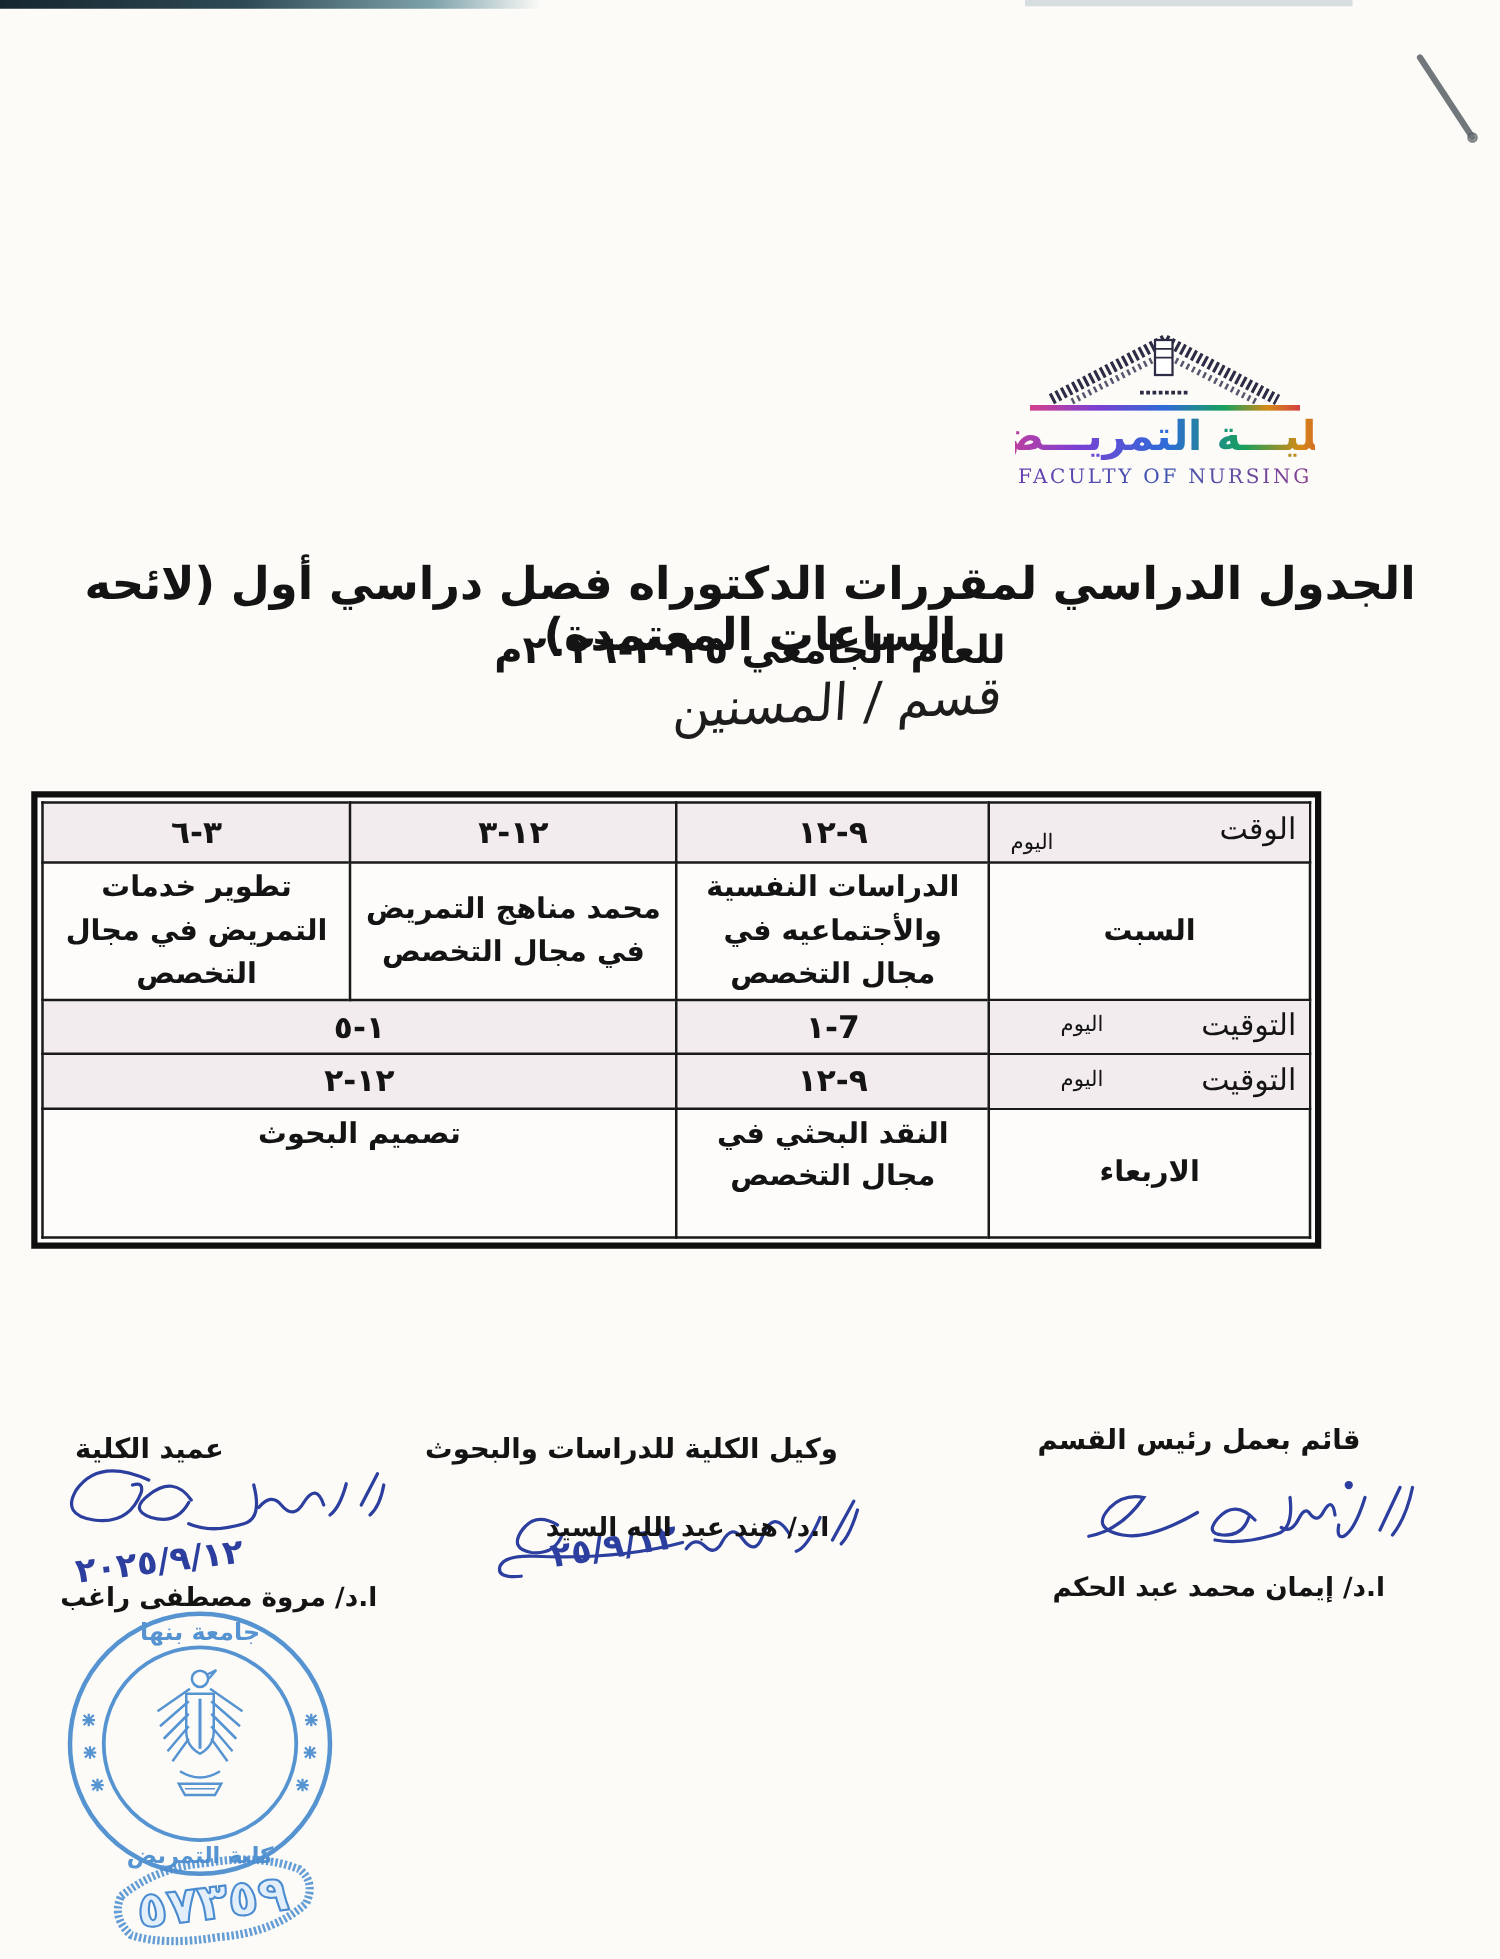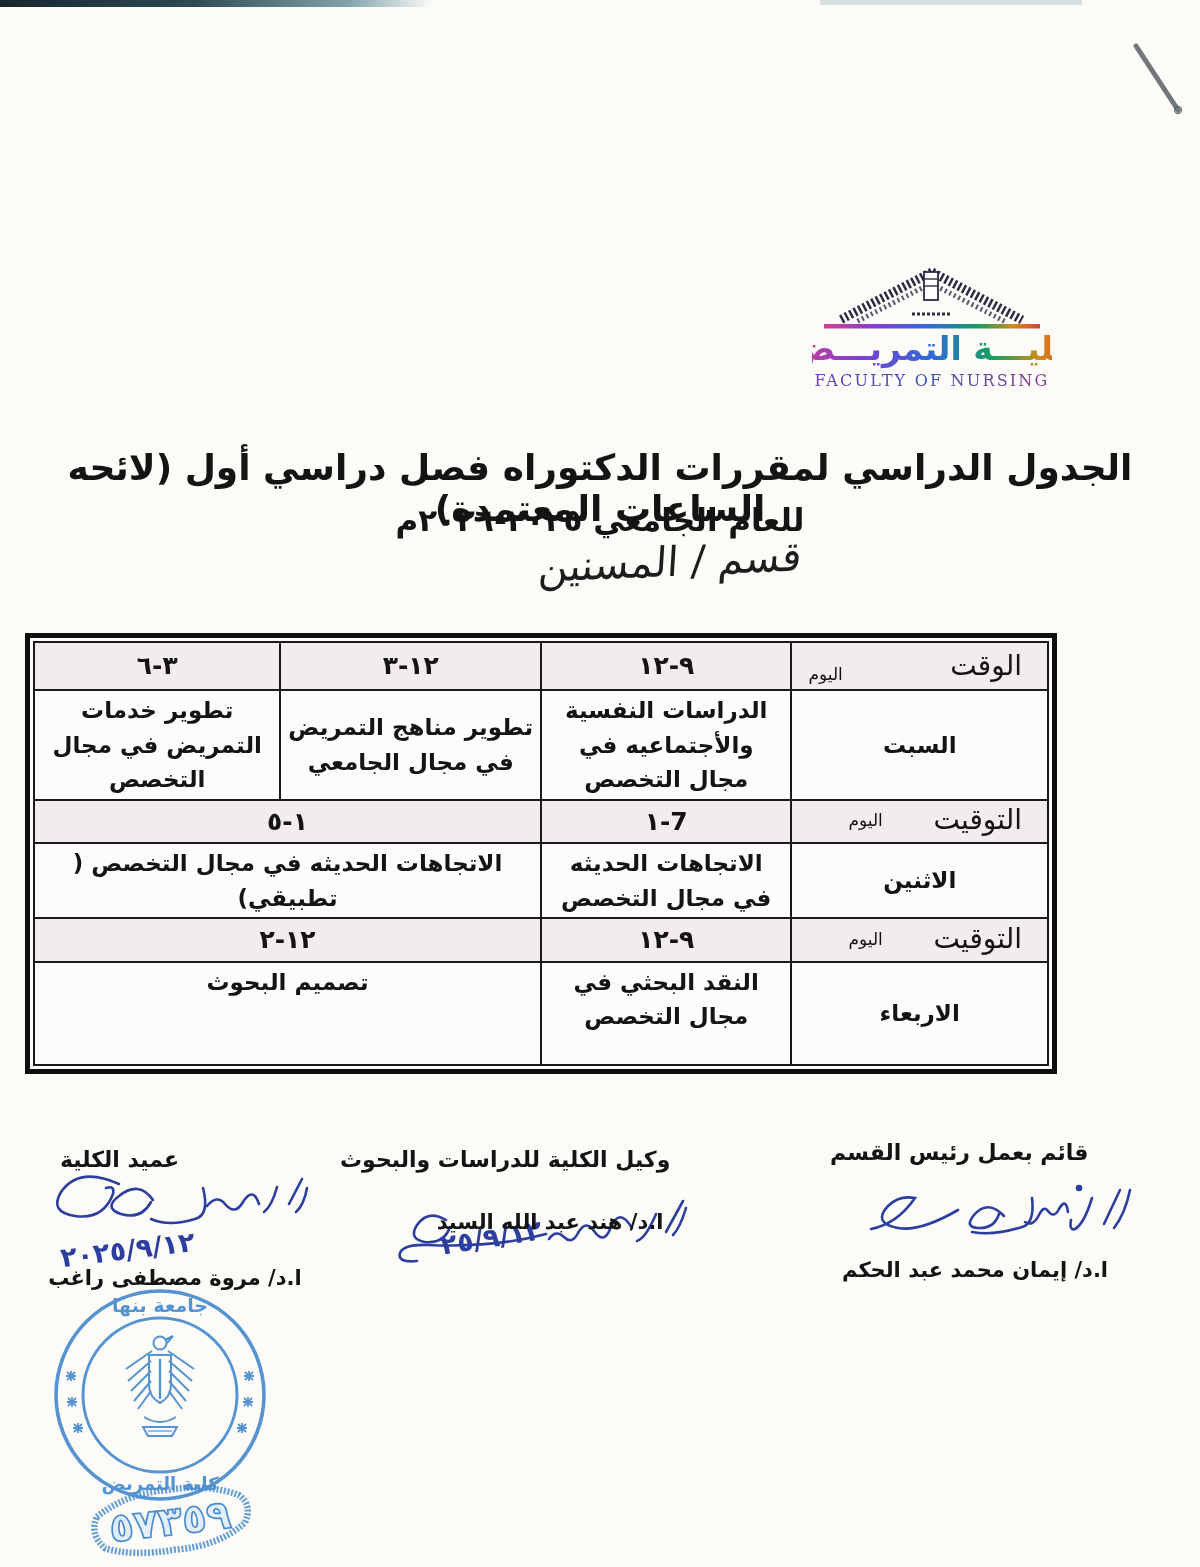--- a/index.html
+++ b/index.html
@@ -26,21 +26,21 @@
   .table-wrap{left:25px;top:633px;width:1016px;border:5px solid #0e0e0e;background:#fdfcfa;padding:3px;}
   table.sched{width:100%;border-collapse:collapse;direction:rtl;table-layout:fixed;border:2px solid #141414;}
   table.sched td{border:2px solid #1a1a1a;text-align:center;vertical-align:middle;padding:2px 6px;
     font-size:23px;font-weight:600;line-height:1.5;}
   tr.hdr td{background:#f3ecee;font-weight:600;font-size:25px;}
   tr.h1{height:48px;} tr.r-sat{height:100px;} tr.h2{height:38px;}
   tr.r-mon{height:70px;} tr.h3{height:34px;} tr.r-wed{height:103px;}
   td.corner{position:relative;
     background-image:linear-gradient(to bottom right,
       rgba(0,0,0,0) 48.9%, #dba3a8 48.9%, #dba3a8 50.3%, rgba(0,0,0,0) 50.3%);}
-  td.corner .ct{position:absolute;top:2px;right:25px;font-size:28px;font-weight:400;}
+  td.corner .ct{position:absolute;top:2px;right:10px;font-size:24px;font-weight:400;}
   td.corner .cb{position:absolute;bottom:2px;left:16px;font-size:17px;font-weight:400;}
   td.corner2 .ct{top:50%;transform:translateY(-52%);}
   td.corner2 .cb{bottom:auto;top:50%;transform:translateY(-52%);left:22%;}
   td.day{font-weight:bold;font-size:26px;vertical-align:top;padding-top:6px;}
   
   .sig-title{font-size:22px;font-weight:bold;text-align:left;direction:rtl;}
   .sig-name{font-size:21px;font-weight:bold;text-align:center;direction:rtl;}
   .st-r{left:830px;top:1140px;width:300px;}
   .st-m{left:340px;top:1147px;width:390px;}
   .st-l{left:60px;top:1147px;width:250px;}
@@ -116,35 +116,30 @@
           <span class="ct">الوقت</span>
           <span class="cb">اليوم</span>
         </td>
         <td>٩-١٢</td>
         <td>١٢-٣</td>
         <td>٣-٦</td>
       </tr>
       <tr class="r-sat">
         <td class="day">السبت</td>
         <td>الدراسات النفسية والأجتماعيه في مجال التخصص</td>
-        <td>تطوير مناهج التمريض في مجال الجامعي</td>
+        <td>محمد مناهج التمريض في مجال التخصص</td>
         <td>تطوير خدمات التمريض في مجال التخصص</td>
       </tr>
       <tr class="hdr h2">
         <td class="corner corner2">
           <span class="ct">التوقيت</span>
           <span class="cb">اليوم</span>
         </td>
         <td>7-١</td>
         <td colspan="2">١-٥</td>
-      </tr>
-      <tr class="r-mon">
-        <td class="day">الاثنين</td>
-        <td>الاتجاهات الحديثه في مجال التخصص</td>
-        <td colspan="2" style="vertical-align:top;">الاتجاهات الحديثه في مجال التخصص ( تطبيقي)</td>
       </tr>
       <tr class="hdr h3">
         <td class="corner corner2">
           <span class="ct">التوقيت</span>
           <span class="cb">اليوم</span>
         </td>
         <td>٩-١٢</td>
         <td colspan="2">١٢-٢</td>
       </tr>
       <tr class="r-wed">

